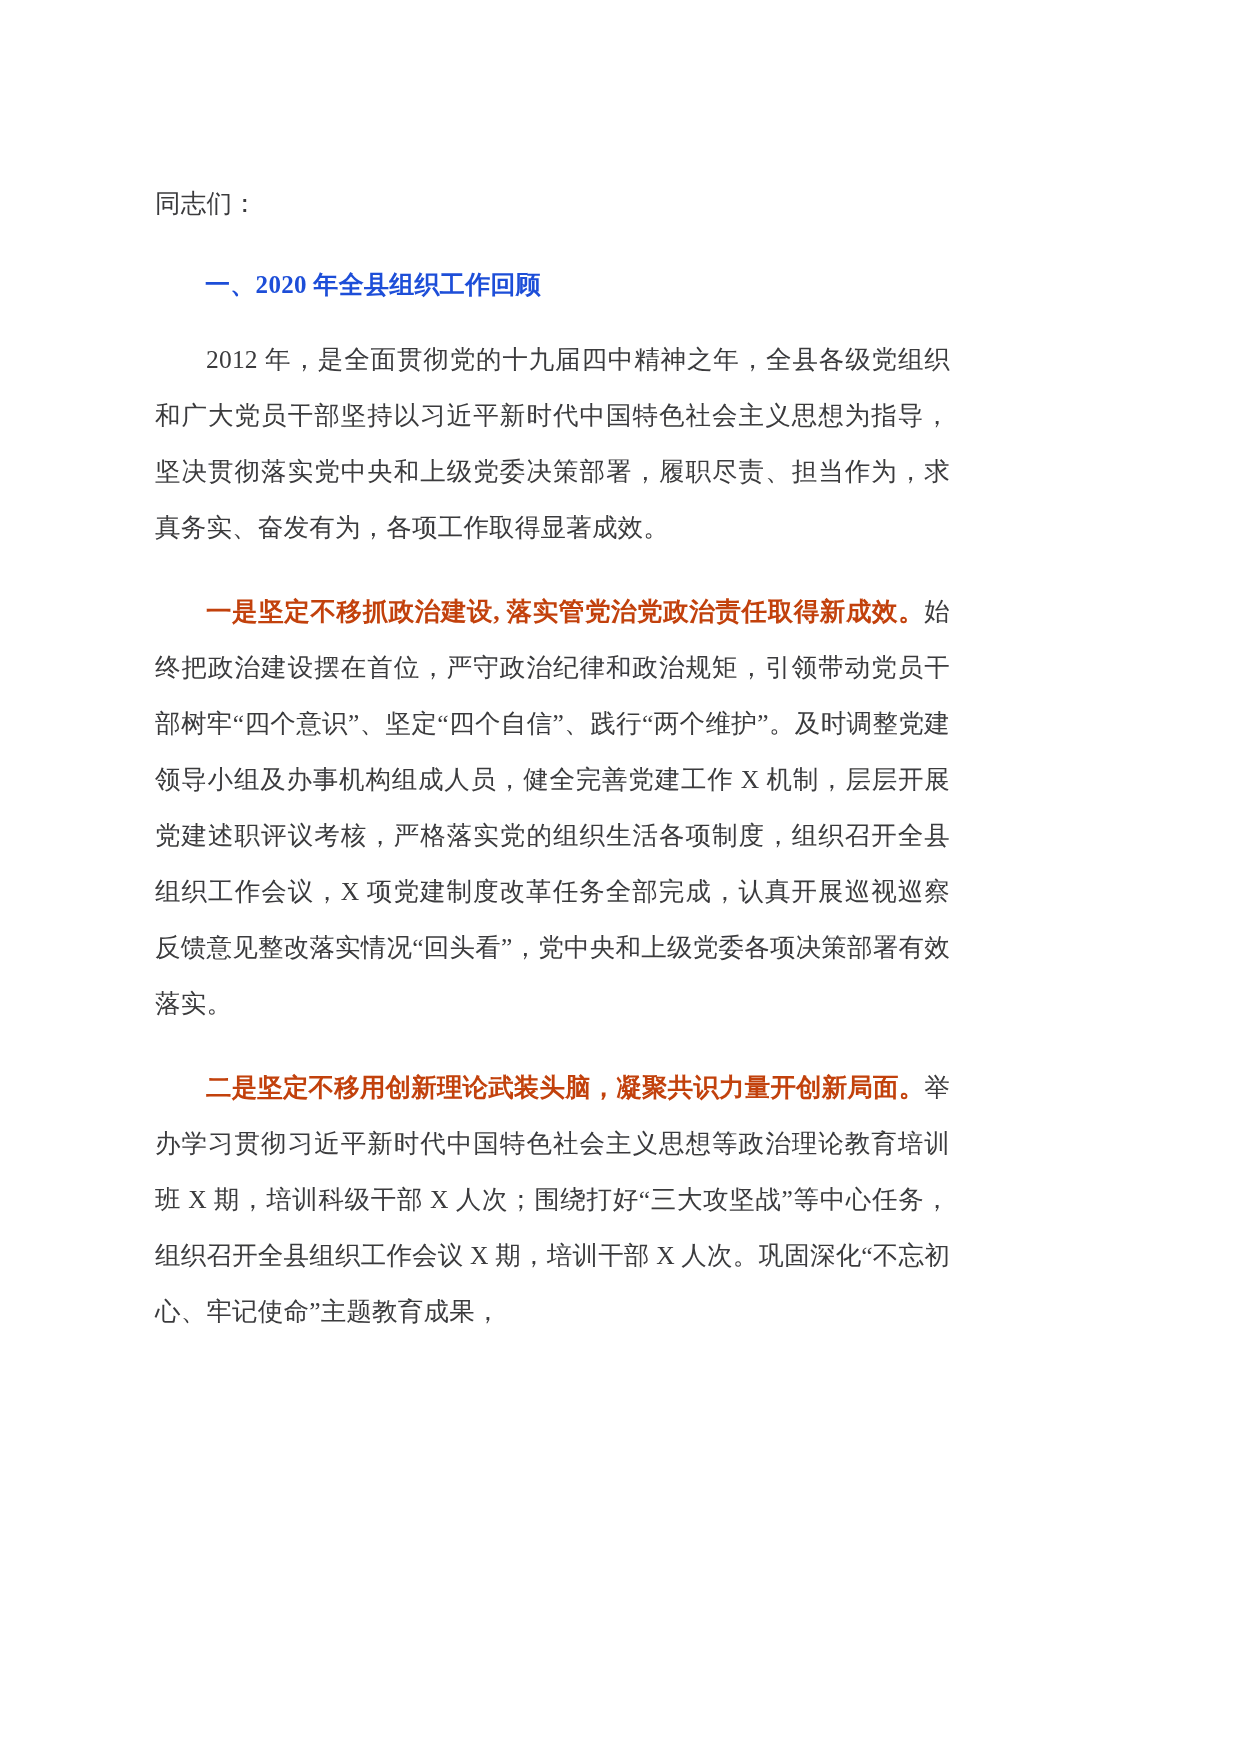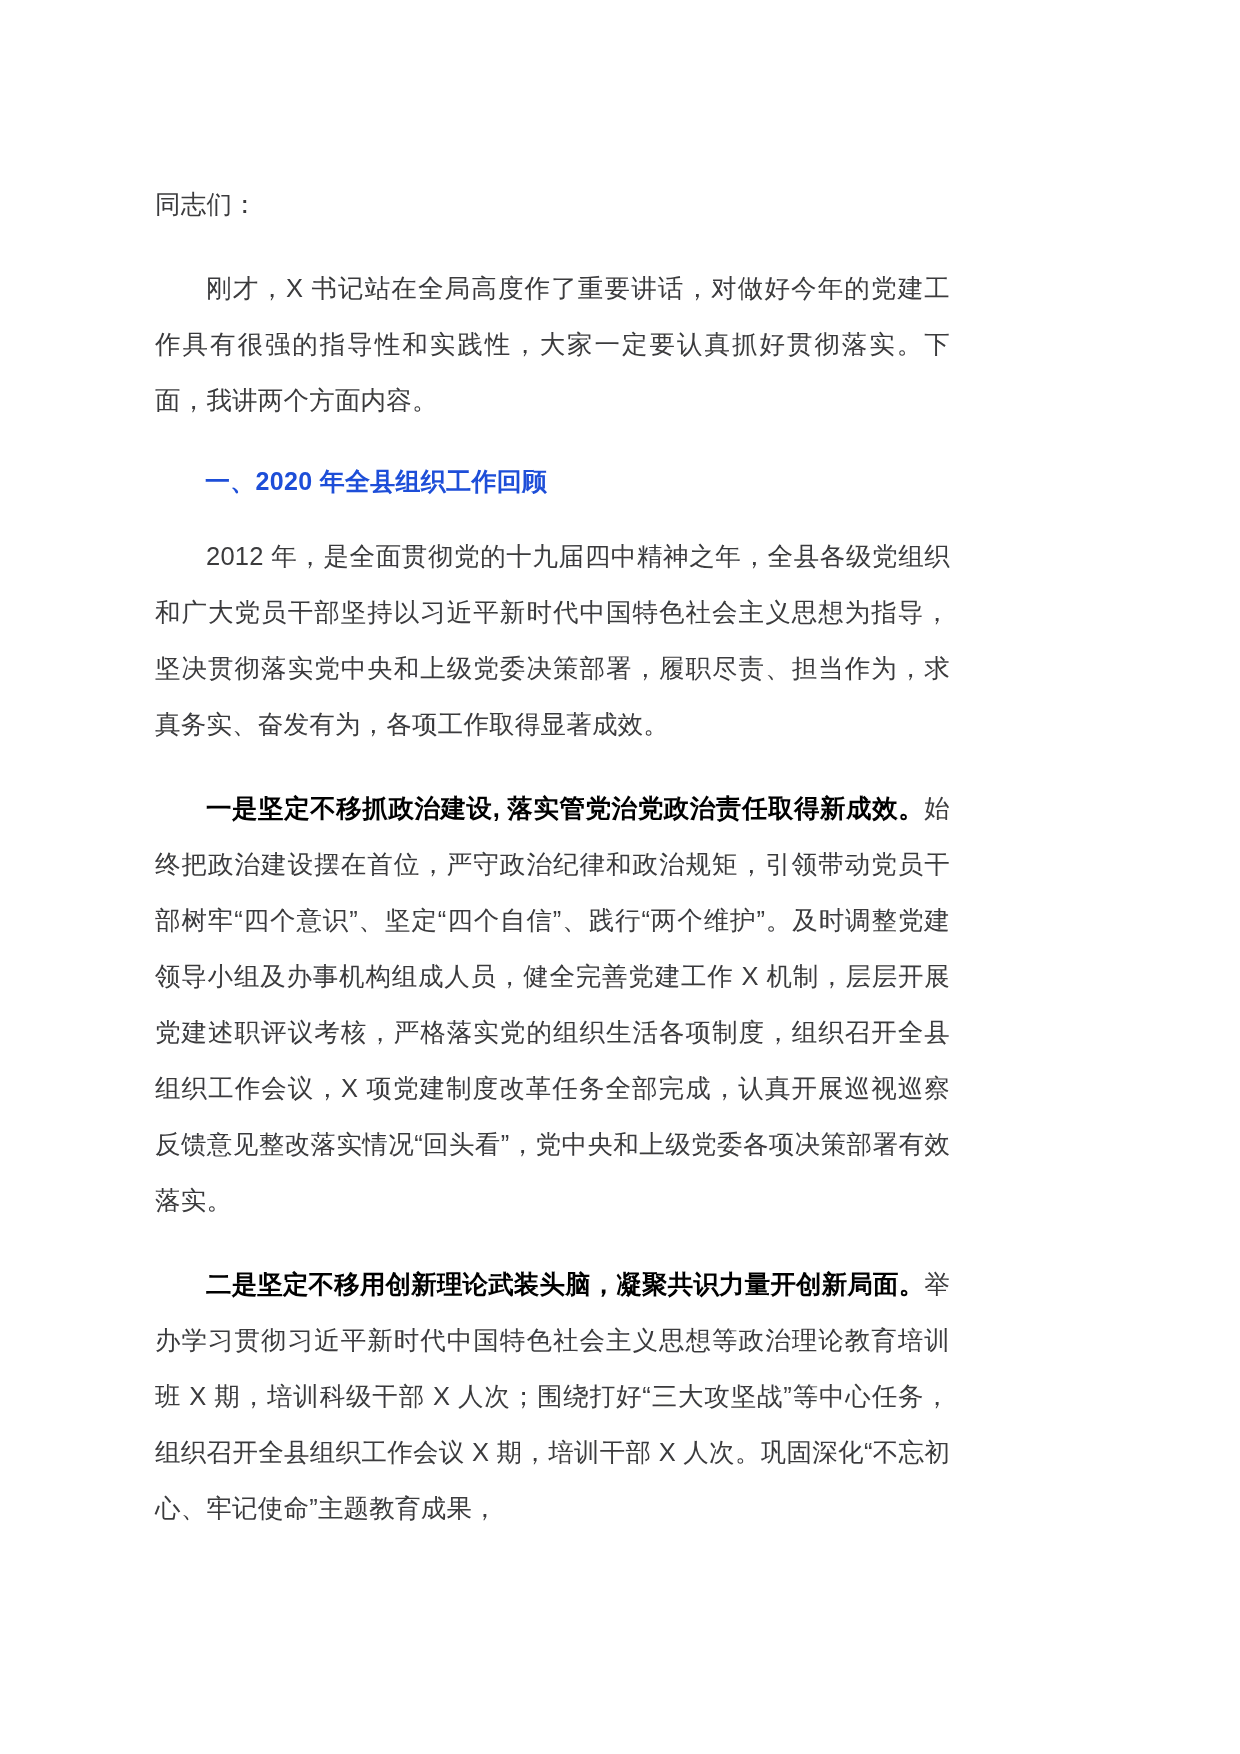--- a/index.html
+++ b/index.html
@@ -10,20 +10,21 @@
   body {
     font-family: "Liberation Sans", "DejaVu Sans", sans-serif;
   }
   .page {
     position: relative;
     width: 1240px;
     height: 1754px;
     background: #ffffff;
     box-sizing: border-box;
     overflow: hidden;
+    font-family: Liberation Serif, serif;
   }
   .doc-body {
     position: absolute;
     left: 155px;
     top: 176px;
     width: 795px;
   }
   p.para {
     margin: 0 0 0 0;
     padding: 0;
@@ -48,38 +49,37 @@
     line-height: 50px;
     text-align: left;
     text-indent: 2em;
     letter-spacing: 0.3px;
   }
   p.heading + p.para {
     margin-top: 22px;
   }
   .b {
     font-weight: bold;
-    color: #000000;
+    color: #c2410c;
     letter-spacing: 0px;
   }
   
   p.salutation {
     text-indent: 0;
     margin-bottom: 0;
   }
 </style>
 </head>
 <body>
 
 <div class="page">
   <div class="doc-body">
 
     <p class="para salutation">同志们：</p>
 
-    <p class="para indent">刚才，X 书记站在全局高度作了重要讲话，对做好今年的党建工作具有很强的指导性和实践性，大家一定要认真抓好贯彻落实。下面，我讲两个方面内容。</p>
 
     <p class="para heading">一、2020 年全县组织工作回顾</p>
 
     <p class="para indent">2012 年，是全面贯彻党的十九届四中精神之年，全县各级党组织和广大党员干部坚持以习近平新时代中国特色社会主义思想为指导，坚决贯彻落实党中央和上级党委决策部署，履职尽责、担当作为，求真务实、奋发有为，各项工作取得显著成效。</p>
 
     <p class="para indent"><span class="b">一是坚定不移抓政治建设, 落实管党治党政治责任取得新成效。</span><span>始终把政治建设摆在首位，严守政治纪律和政治规矩，引领带动党员干部树牢“四个意识”、坚定“四个自信”、践行“两个维护”。及时调整党建领导小组及办事机构组成人员，健全完善党建工作 X 机制，层层开展党建述职评议考核，严格落实党的组织生活各项制度，组织召开全县组织工作会议，X 项党建制度改革任务全部完成，认真开展巡视巡察反馈意见整改落实情况“回头看”，党中央和上级党委各项决策部署有效落实。</span></p>
 
     <p class="para indent"><span class="b">二是坚定不移用创新理论武装头脑，凝聚共识力量开创新局面。</span><span>举办学习贯彻习近平新时代中国特色社会主义思想等政治理论教育培训班 X 期，培训科级干部 X 人次；围绕打好“三大攻坚战”等中心任务，组织召开全县组织工作会议 X 期，培训干部 X 人次。巩固深化“不忘初心、牢记使命”主题教育成果，</span></p>
 
   </div>

